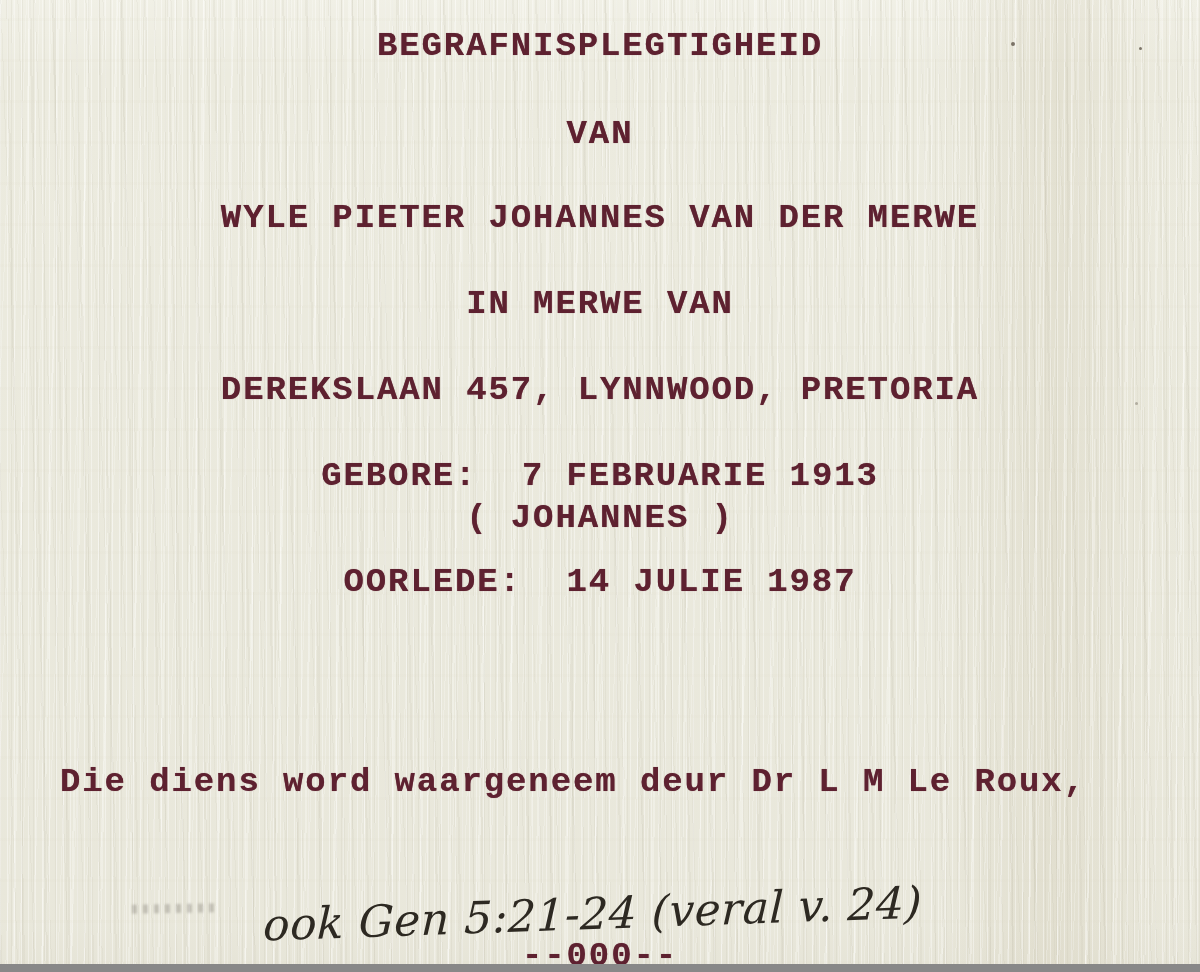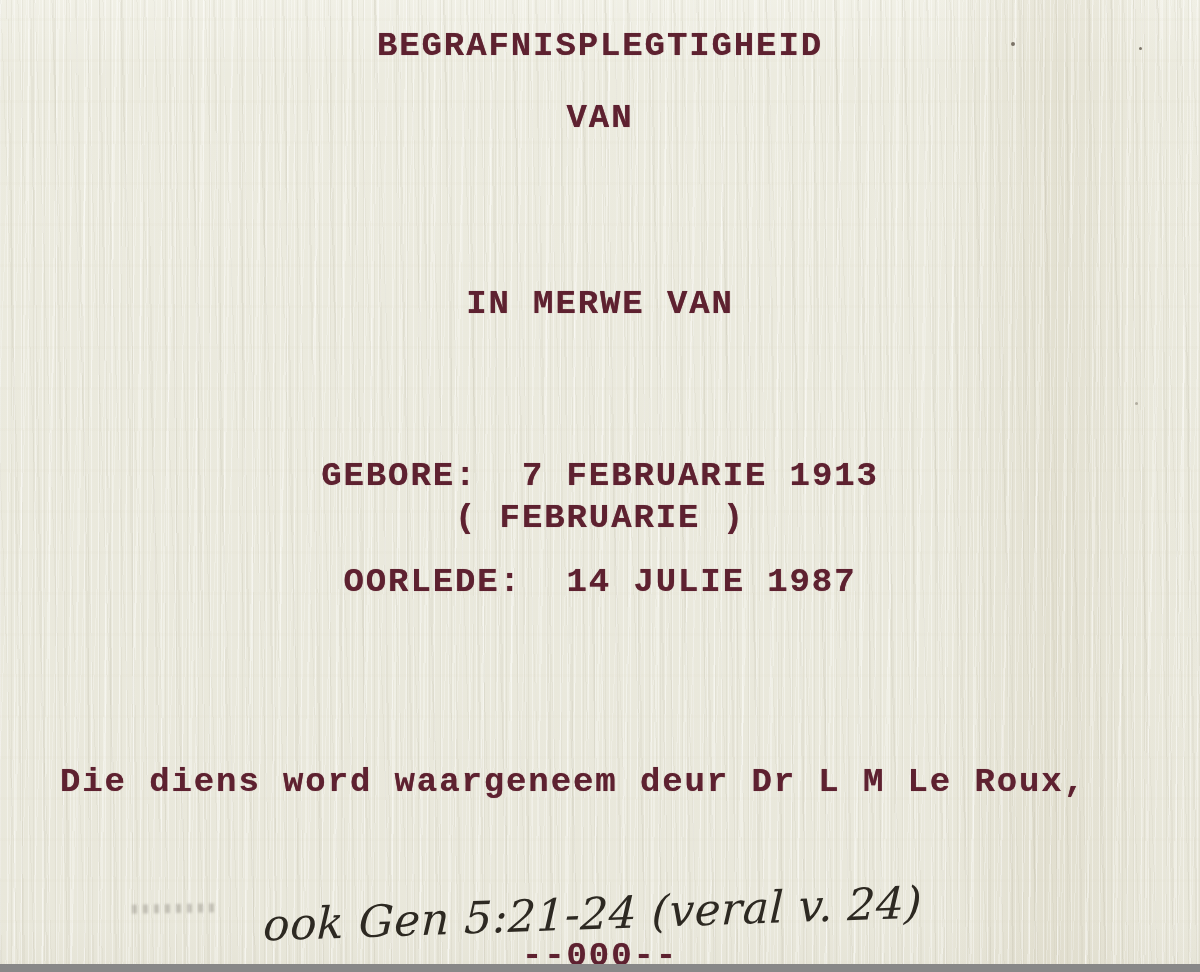--- a/index.html
+++ b/index.html
@@ -102,25 +102,27 @@
   .speck-1{left:1011px;top:42px;width:4px;height:4px;}
   .speck-2{left:1139px;top:47px;width:3px;height:3px;}
   .speck-3{left:1135px;top:402px;width:3px;height:3px;opacity:.5;}
 </style>
 </head>
 <body>
 
 <div class="paper">
 
   <div class="tline" style="top:26px">BEGRAFNISPLEGTIGHEID</div>
-  <div class="tline" style="top:98px">VAN</div>
+  <div class="tline" style="top:114px">VAN</div>
+  <div class="tline" style="top:198px">WYLE PIETER JOHANNES VAN DER MERWE</div>
   <div class="tline" style="top:284px">IN MERWE VAN</div>
+  <div class="tline" style="top:370px">DEREKSLAAN 457, LYNNWOOD, PRETORIA</div>
 
   <div class="tline" style="top:456px">GEBORE:  7 FEBRUARIE 1913</div>
-  <div class="tline" style="top:498px">( FEBRUARIE )</div>
+  <div class="tline" style="top:498px">( JOHANNES )</div>
   <div class="tline" style="top:562px">OORLEDE:  14 JULIE 1987</div>
 
   <div class="body-par">
     <div>Die diens word waargeneem deur Dr L M Le Roux,</div>
     
     
     
   </div>
 
   <div class="handwriting">ook Gen 5:21-24 (veral v. 24)</div>

